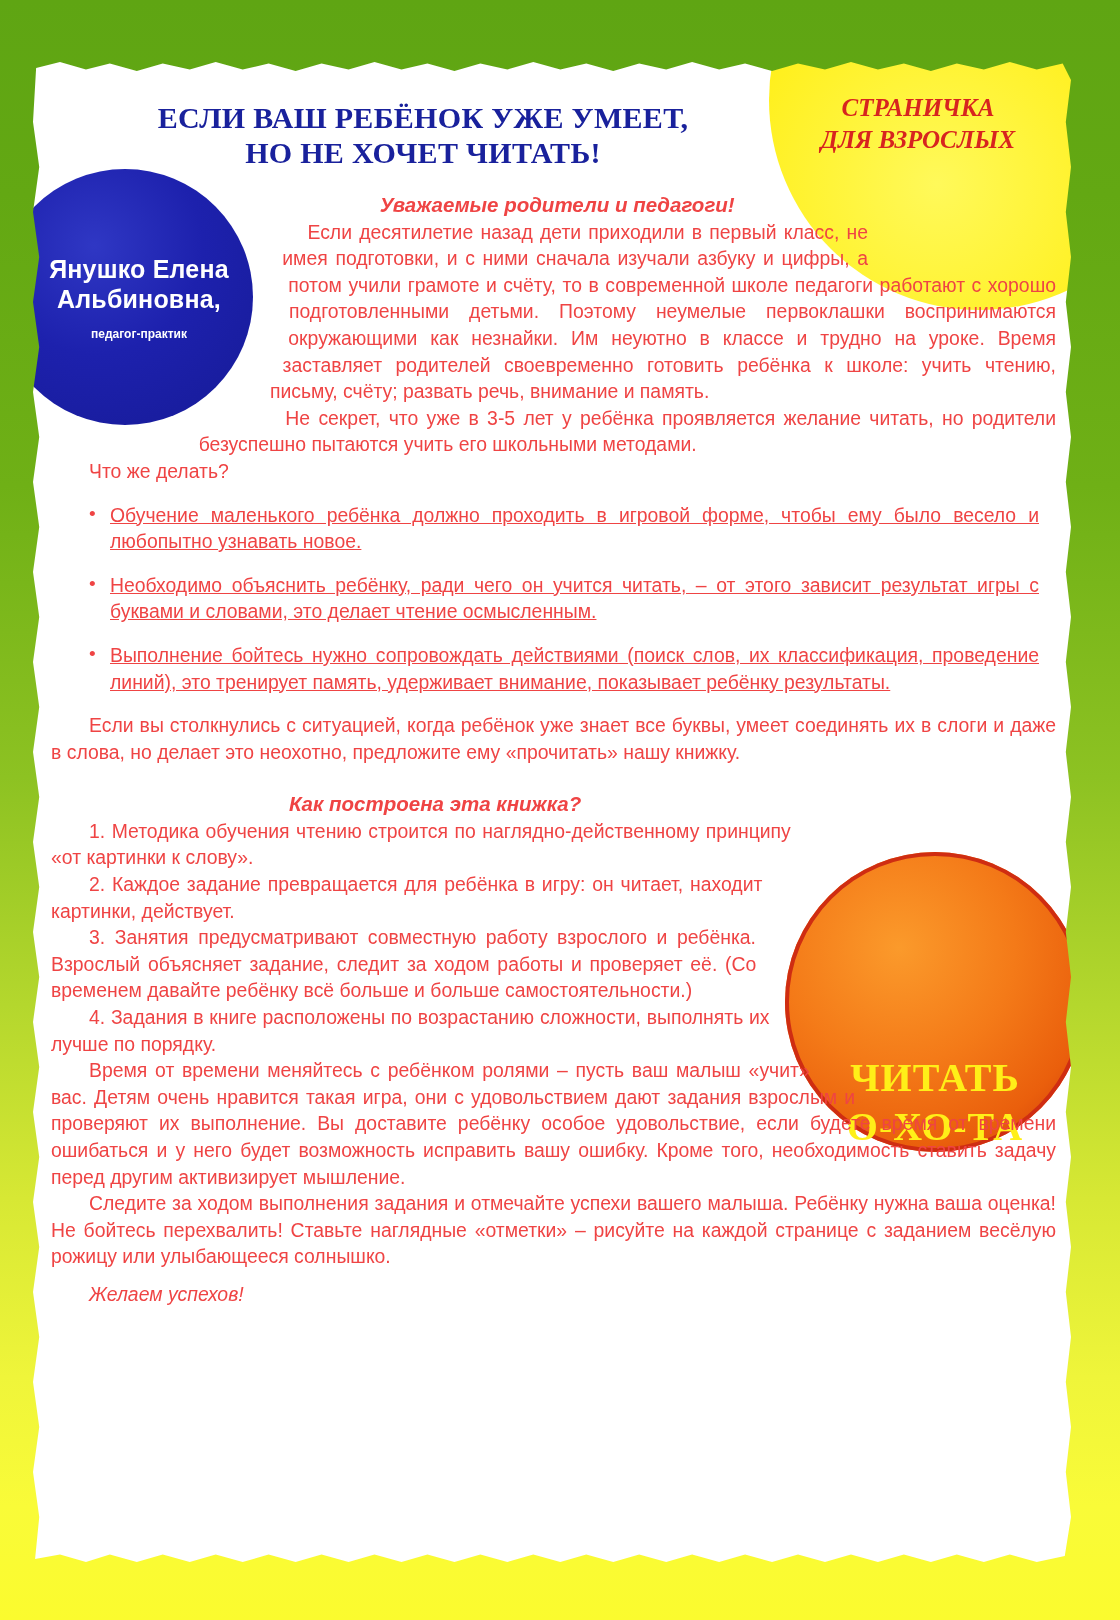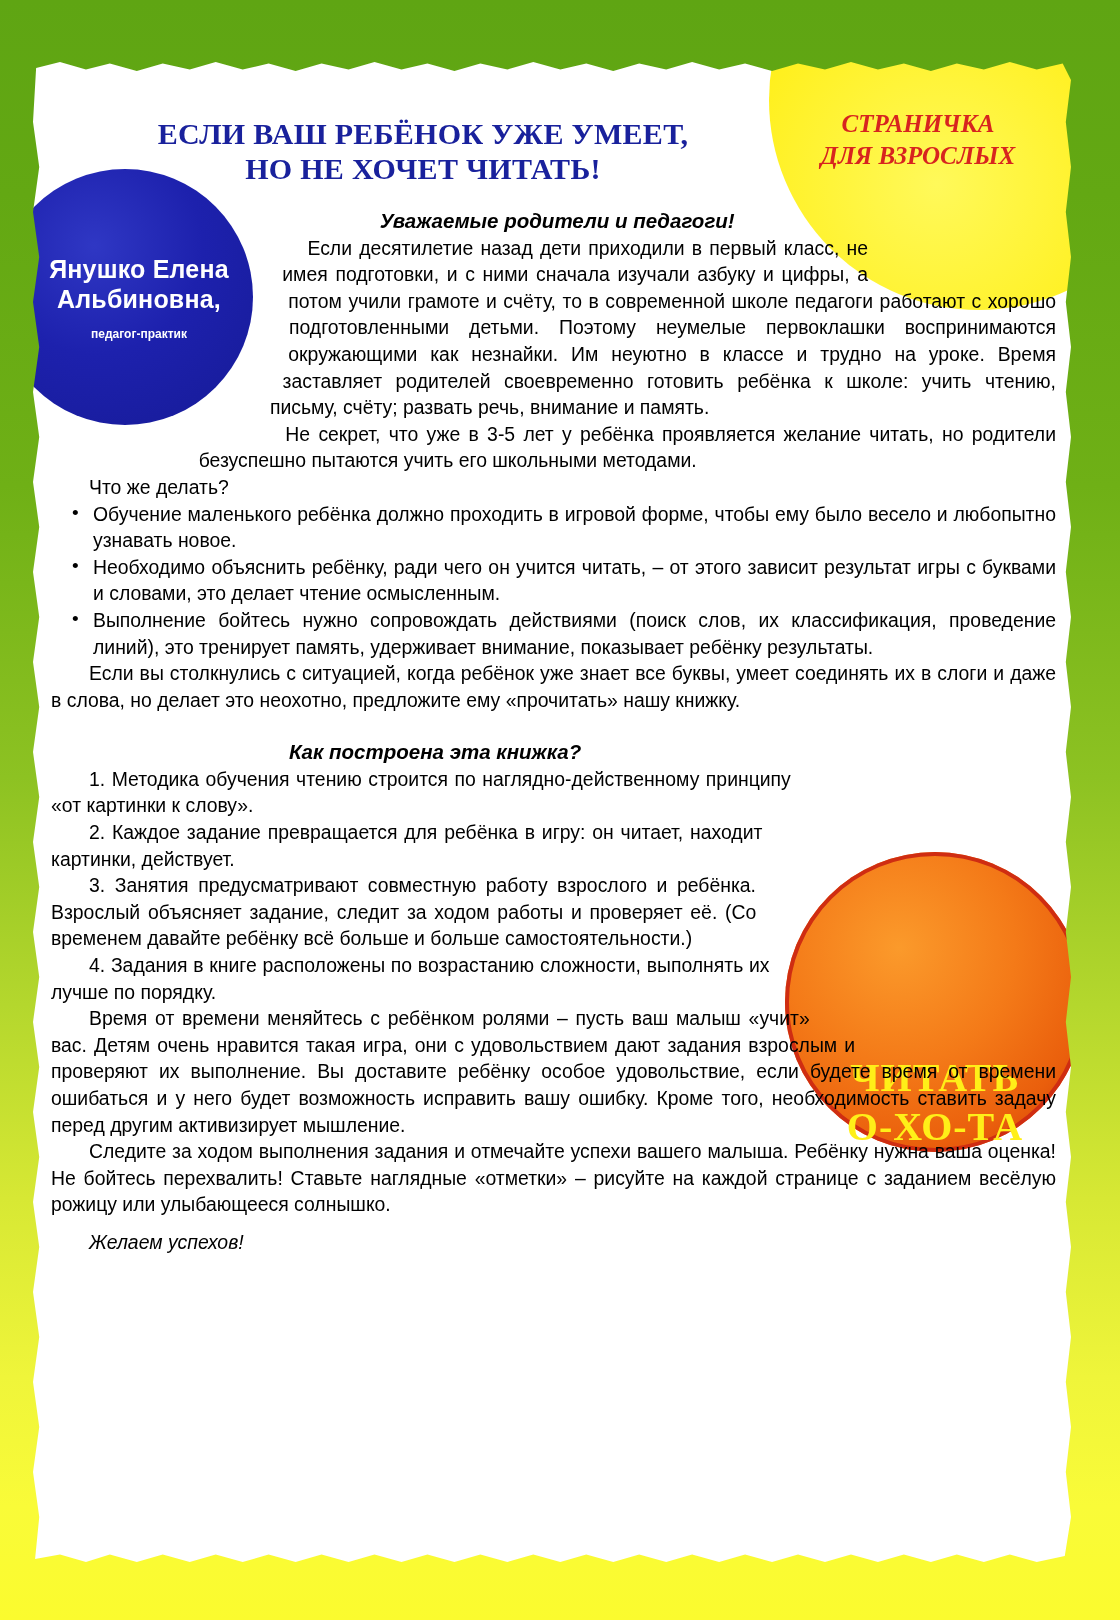--- a/index.html
+++ b/index.html
@@ -143,21 +143,21 @@
     font-size: 40px;
     color: #ffef18;
     line-height: 1.22;
     letter-spacing: 1px;
   }
 
   
   .content {
     position: absolute;
     left: 0;
-    top: 16px;
+    top: 0;
     width: 1038px;
     height: 1500px;
     z-index: 4;
   }
 
   .main-title {
     position: absolute;
     left: 70px;
     top: 38px;
     width: 640px;
@@ -185,21 +185,21 @@
     z-index: 5;
   }
 
   .body-text {
     position: absolute;
     left: 18px;
     top: 130px;
     width: 1005px;
     font-size: 19.4px;
     line-height: 26.6px;
-    color: #000000;
+    color: #ef4444;
   }
   .body-text p {
     margin: 0;
   }
 
   .sub-head {
     font-weight: bold;
     font-style: italic;
     font-size: 20.5px;
     text-align: center;
@@ -228,23 +228,24 @@
   .just { text-align: justify; text-align-last: left; }
   .indent { text-indent: 38px; }
 
   ul.bullets {
     margin: 0;
     padding: 0 0 0 42px;
     list-style: none;
   }
   ul.bullets li {
     position: relative;
-    margin: 0;
+    margin: 17px;
     text-align: justify;
     text-align-last: left;
+    text-decoration: underline;
   }
   ul.bullets li::before {
     content: "\2022";
     position: absolute;
     left: -21px;
     top: -1px;
     font-size: 19px;
   }
 
   .closing {

